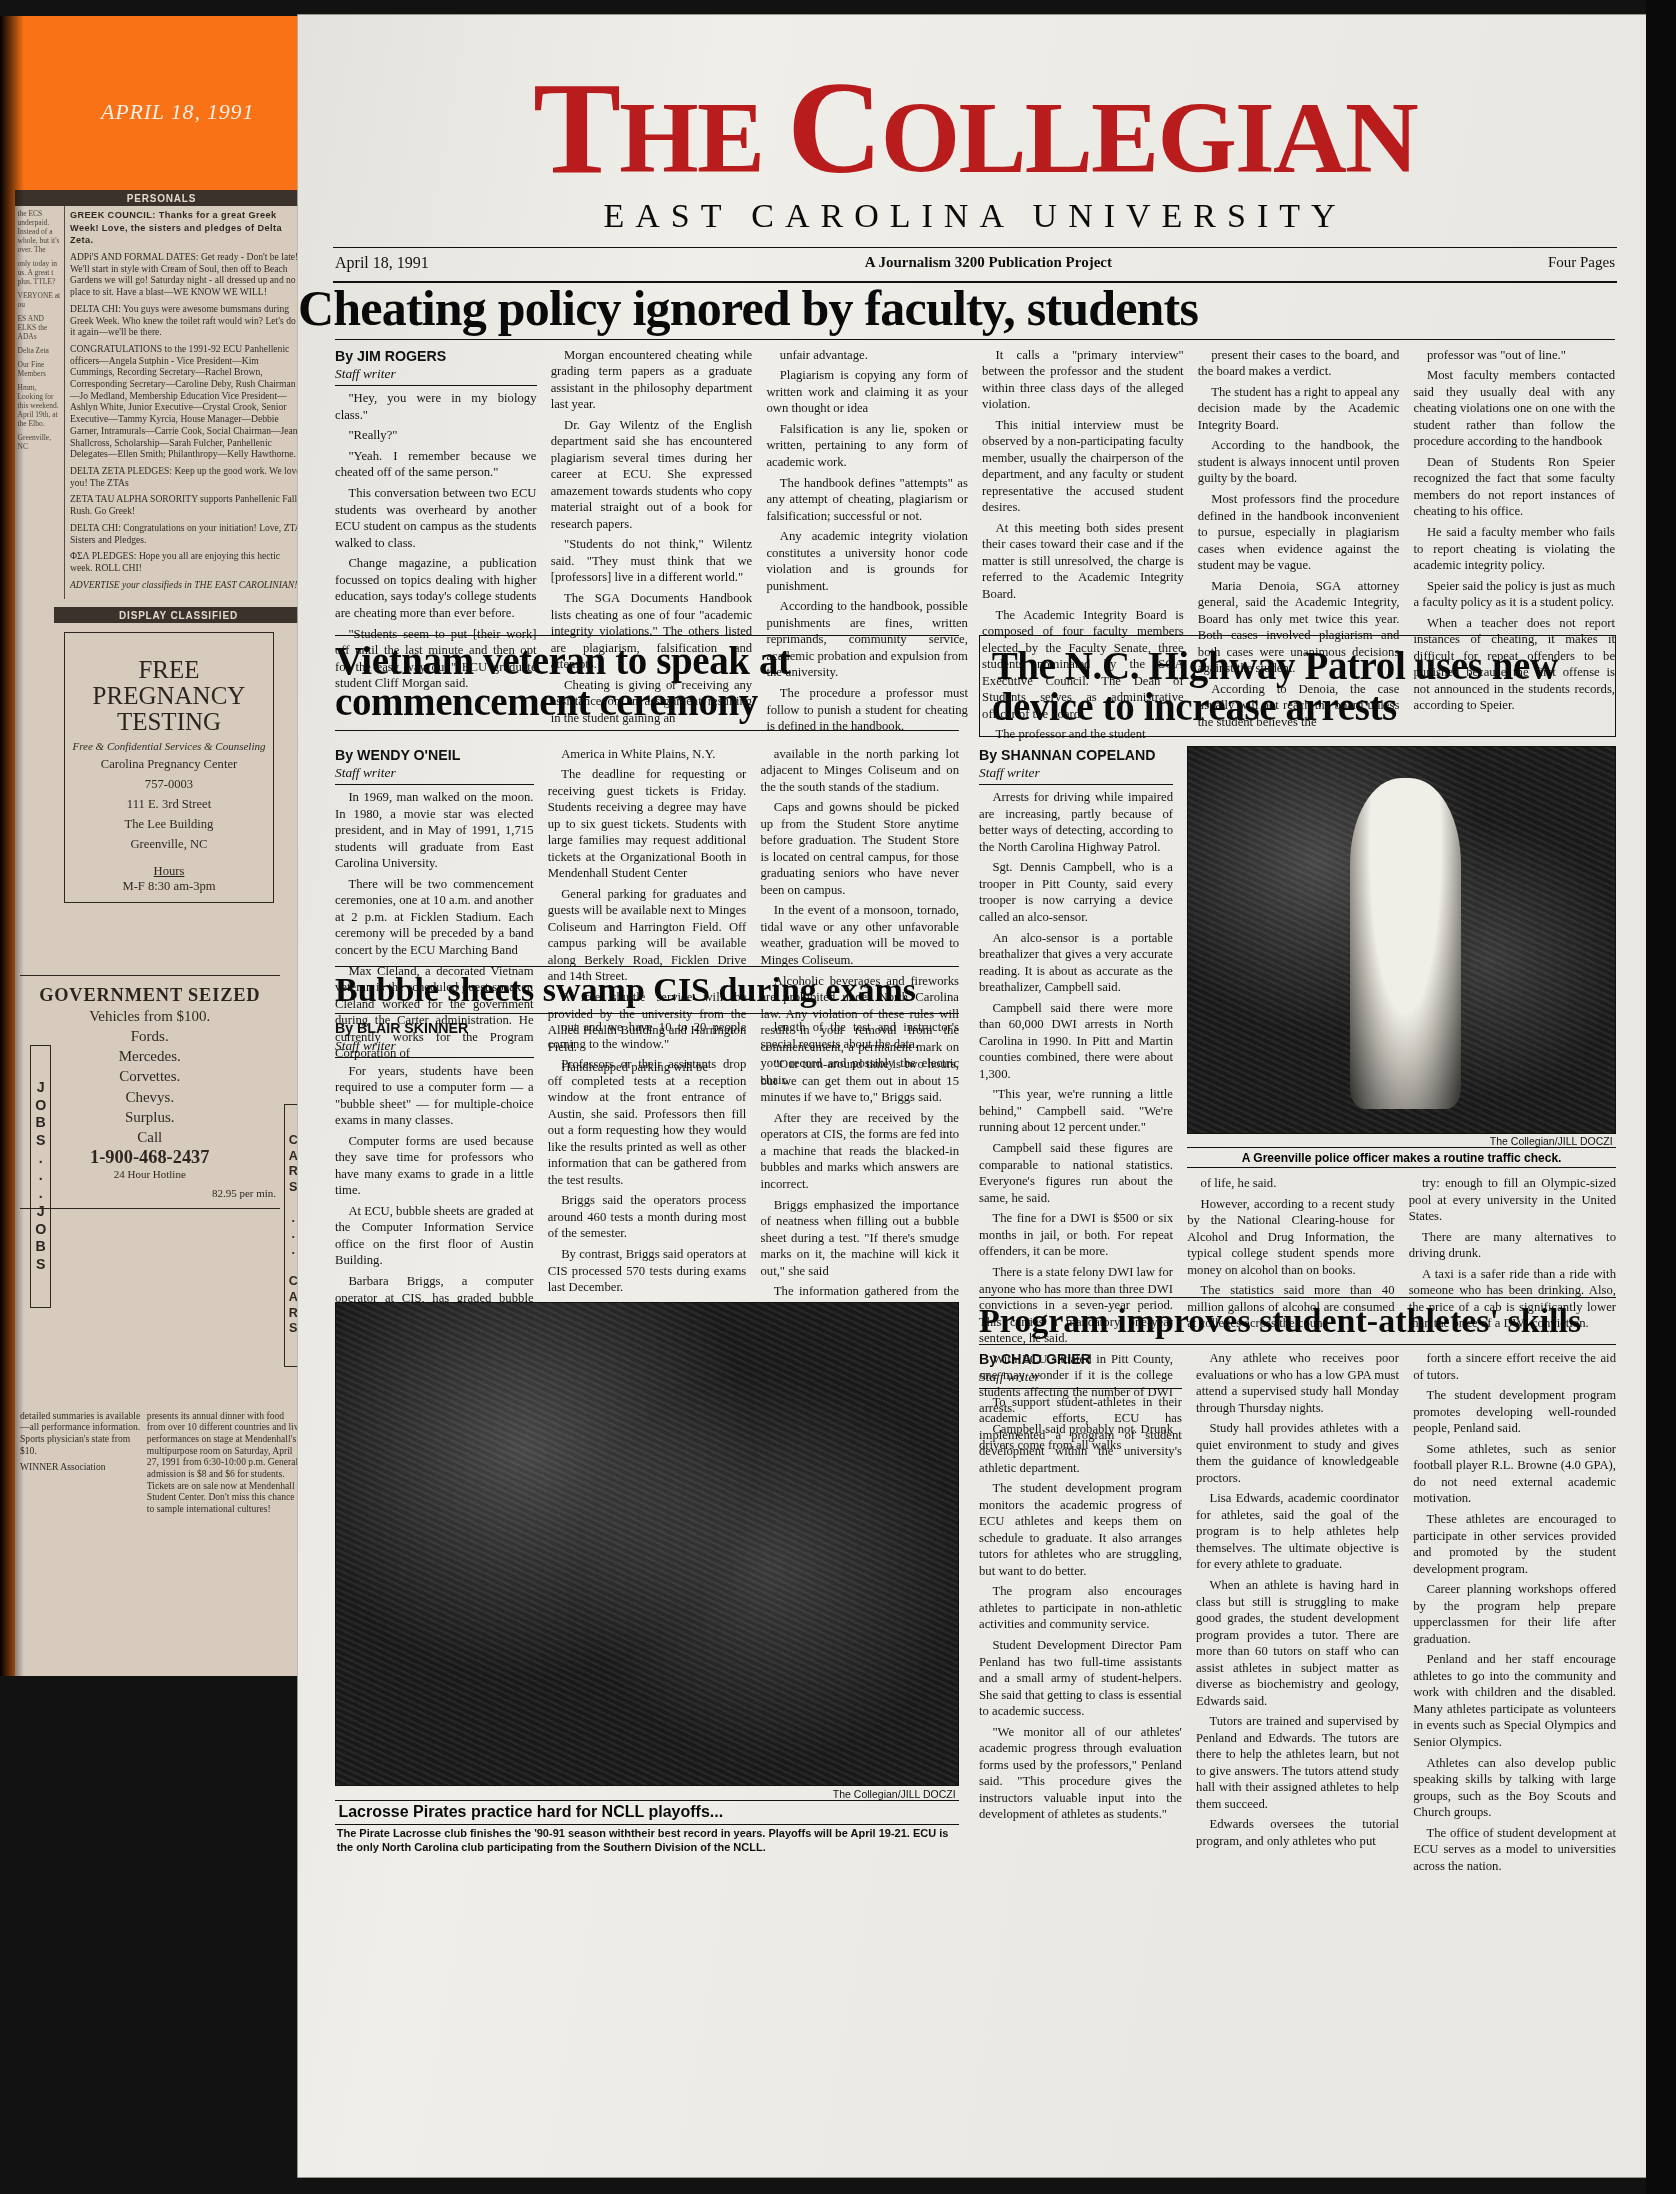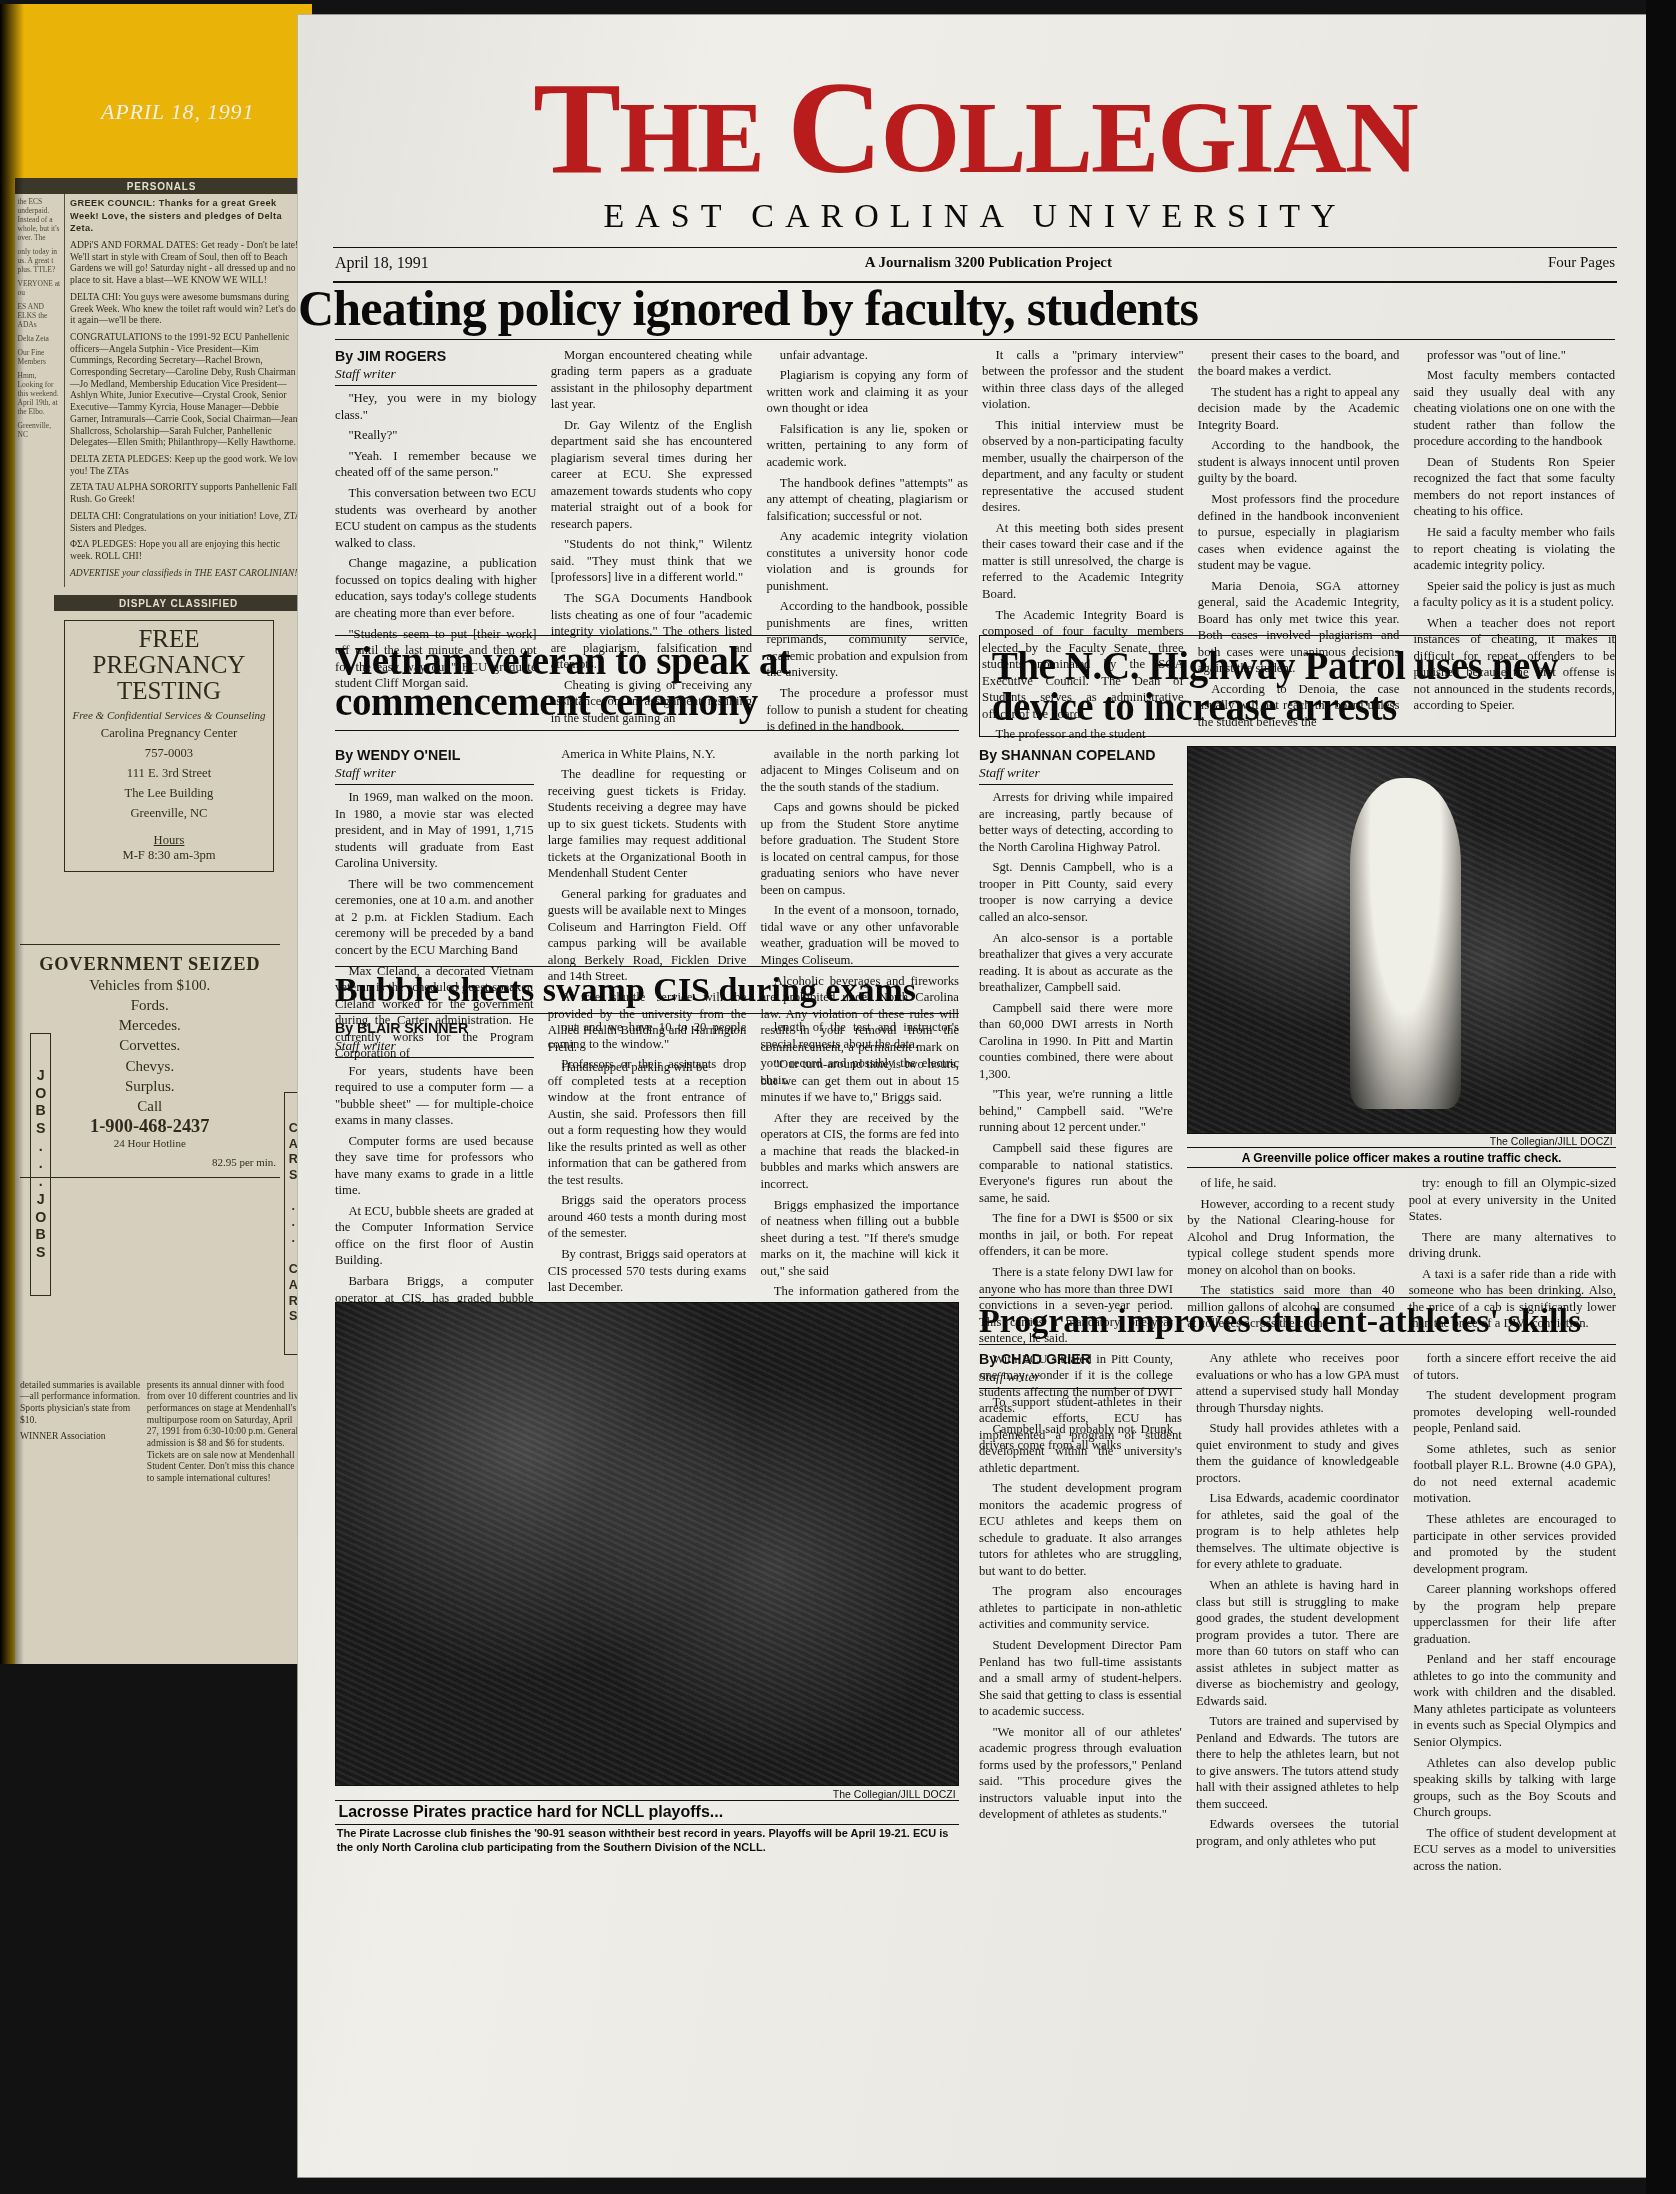--- a/index.html
+++ b/index.html
@@ -2,22 +2,22 @@
 <html style="font-size:13.4px"><head>
 <meta charset="utf-8">
 <style>
   html,body{margin:0;padding:0;background:#111;}
   body{width:1676px;height:2194px;overflow:hidden;font-family:"Liberation Serif",serif;}
   .page{position:relative;width:1676px;height:2194px;background:#0d0d0d;}
 
   
   .scanbg{position:absolute;left:0;top:0;width:1676px;height:2194px;
     background:#121212;}
-  .leftcol{position:absolute;left:0;top:4px;width:312px;height:1660px;
-     background:#eab308;overflow:hidden;}
+  .leftcol{position:absolute;left:0;top:16px;width:312px;height:1660px;
+     background:#f97316;overflow:hidden;}
   .leftpaper{position:absolute;left:18.4px;top:168px;width:292px;height:1944px;
      background:#d9d6cf;color:#1a1a1a;font-family:"Liberation Serif",serif;
      filter:contrast(0.95);}
   .leftpaper.dim{opacity:.93}
 
   
   .sheet{position:absolute;left:298px;top:15px;width:1354px;height:2162px;
      background:#efeee9;box-shadow:0 0 0 0.8px #b9b6ae;}
   .sheet:before{content:"";position:absolute;left:0;top:0;right:0;bottom:0;
      background:linear-gradient(100deg,rgba(0,0,0,.05),rgba(0,0,0,0) 25%,rgba(0,0,0,.03) 80%);
@@ -74,21 +74,21 @@
      line-height:1.25;color:#111;padding:2.5px 1.7px 0 1.7px;}
 
   
   .lc{font-size:9.6px;line-height:1.22;color:#1b1b1b;}
   .lc .hd{font-family:"Liberation Sans",sans-serif;font-weight:700;font-size:9.2px;
      letter-spacing:0.4px;}
   .lc p{margin:0 0 5px 0;}
   .barhead{background:#2a2a2a;color:#e8e6df;font-family:"Liberation Sans",sans-serif;
      font-weight:700;font-size:10px;text-align:center;letter-spacing:0.8px;padding:2.5px 0;}
   .boxad{border:1.7px solid #1c1c1c;text-align:center;}
-  .boxad .t1{font-family:"Liberation Serif",serif;font-size:25px;line-height:1.05;margin-top:5px;}
+  .boxad .t1{font-family:"Liberation Serif",serif;font-size:25px;line-height:1.05;margin-top:24px;}
   .boxad .t2{font-size:11px;font-style:italic;margin-top:5px;}
   .boxad .t3{font-size:12.6px;margin-top:5px;}
   .vertjobs{writing-mode:vertical-rl;text-orientation:upright;font-family:"Liberation Sans",sans-serif;
      font-weight:700;font-size:14.2px;letter-spacing:1.7px;border:1.7px solid #1c1c1c;
      padding:5px 1.7px;text-align:center;}
   .govbox{border-top:1.7px solid #1c1c1c;border-bottom:1.7px solid #1c1c1c;text-align:center;}
   .govbox .g1{font-family:"Liberation Serif",serif;font-size:18.4px;font-weight:700;letter-spacing:0.8px;}
   .govbox .g2{font-size:15px;line-height:1.35;}
   .govbox .g3{font-size:18.4px;font-weight:700;}
   .edgefade{position:absolute;left:0;top:0;width:23.5px;height:2194px;

